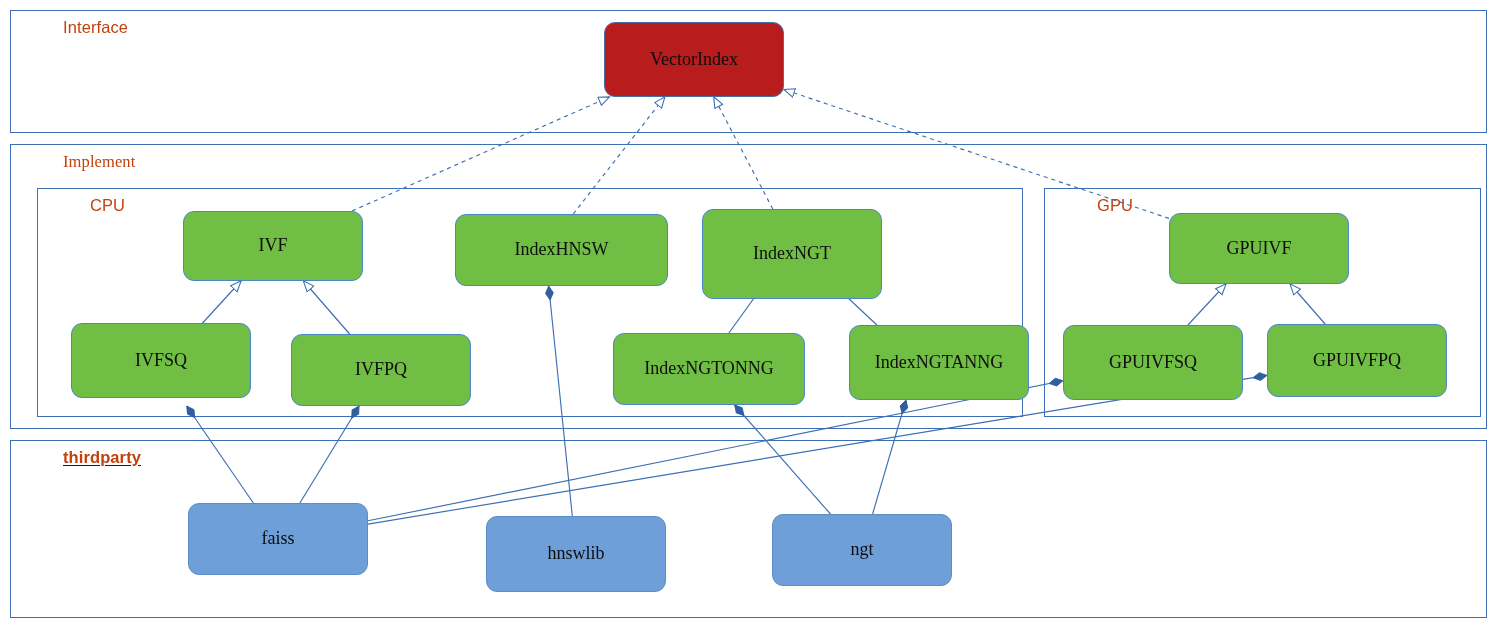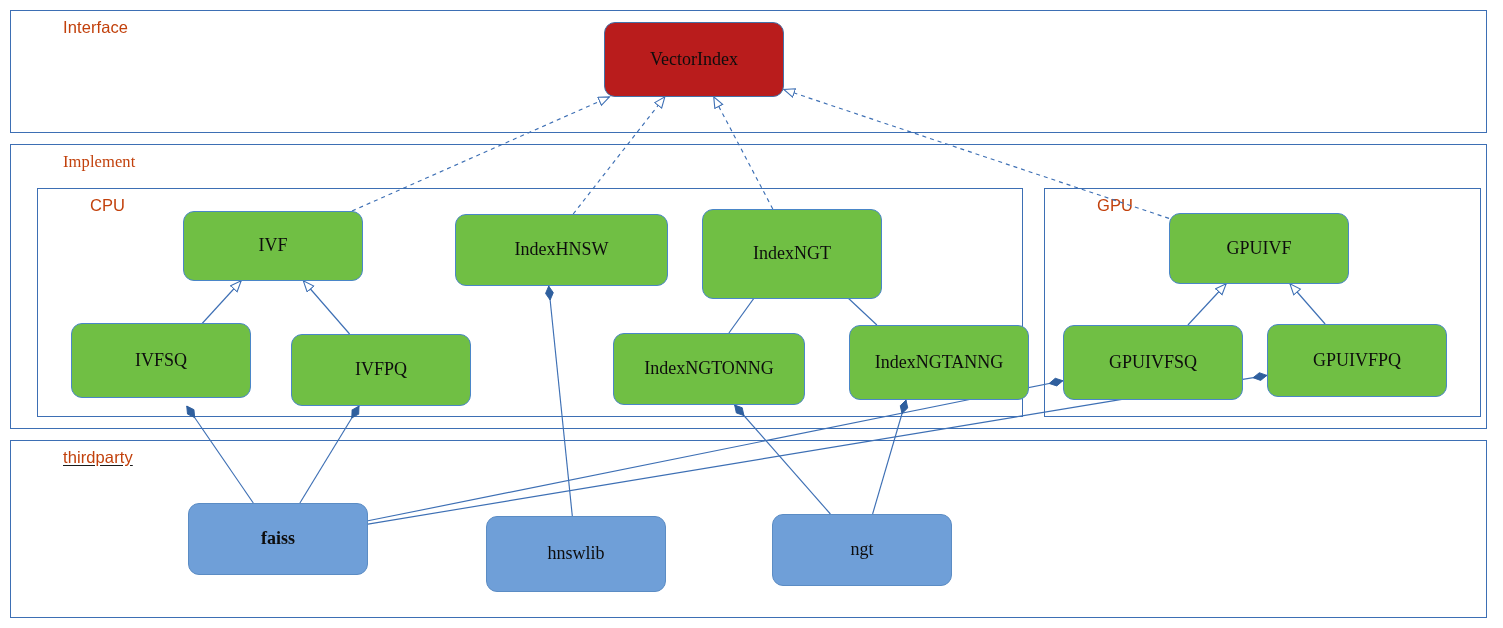--- a/index.html
+++ b/index.html
@@ -87,21 +87,21 @@
   <div id="containers">
       <div class="group-box" style="left: 10px; top: 10px; width: 1477px; height: 123px;"></div>
       <div class="group-label" style="left: 23px; top: 18px;">Interface</div>
       <div class="group-box" style="left: 10px; top: 144px; width: 1477px; height: 285px;"></div>
       <div class="group-label" style="left: 23px; top: 152px; font-family: Liberation Serif, serif;">Implement</div>
       <div class="group-box" style="left: 37px; top: 188px; width: 986px; height: 229px;"></div>
       <div class="group-label" style="left: 50px; top: 196px;">CPU</div>
       <div class="group-box" style="left: 1044px; top: 188px; width: 437px; height: 229px;"></div>
       <div class="group-label" style="left: 1057px; top: 196px;">GPU</div>
       <div class="group-box" style="left: 10px; top: 440px; width: 1477px; height: 178px;"></div>
-      <div class="group-label spell-error" style="left: 23px; top: 448px; position: absolute;">thirdparty<span class="squiggle"></span></div>
+      <div class="group-label spell-error" style="left: 23px; top: 448px; position: absolute; font-weight: bold;">thirdparty<span class="squiggle"></span></div>
     </div>
 
   <svg class="svg-layer" id="edge-layer" viewBox="0 0 1503 628" xmlns="http://www.w3.org/2000/svg">
     <defs>
       <marker id="hollowTri" markerWidth="13" markerHeight="13" refX="11.2" refY="5.2" orient="auto" markerUnits="userSpaceOnUse">
         <path d="M 0.6 0.8 L 11.4 5.2 L 0.6 9.6 z" fill="#ffffff" stroke="#3d6fb4" stroke-width="1.1"></path>
       </marker>
       <marker id="fillDiamond" markerWidth="16" markerHeight="10" refX="14.6" refY="5" orient="auto" markerUnits="userSpaceOnUse">
         <path d="M 0.5 5 L 7.5 1.1 L 14.5 5 L 7.5 8.9 z" fill="#2f5f9e" stroke="#2f5f9e" stroke-width="0.9"></path>
       </marker>
@@ -154,21 +154,21 @@
       </div>
       <div class="node impl" style="left: 827px; top: 325px; width: 180px; height: 75px; margin-left: 22px;">
         <span>IndexNGTANNG</span>
       </div>
       <div class="node impl" style="left: 1063px; top: 325px; width: 180px; height: 75px;">
         <span>GPUIVFSQ</span>
       </div>
       <div class="node impl" style="left: 1267px; top: 324px; width: 180px; height: 73px;">
         <span>GPUIVFPQ</span>
       </div>
-      <div class="node third" style="left: 188px; top: 503px; width: 180px; height: 72px; font-weight: bold;">
+      <div class="node third" style="left: 188px; top: 503px; width: 180px; height: 72px;">
         <span>faiss</span>
       </div>
       <div class="node third" style="left: 486px; top: 516px; width: 180px; height: 76px;">
         <span>hnswlib</span>
       </div>
       <div class="node third" style="left: 772px; top: 514px; width: 180px; height: 72px;">
         <span>ngt</span>
       </div>
     </div>
 

